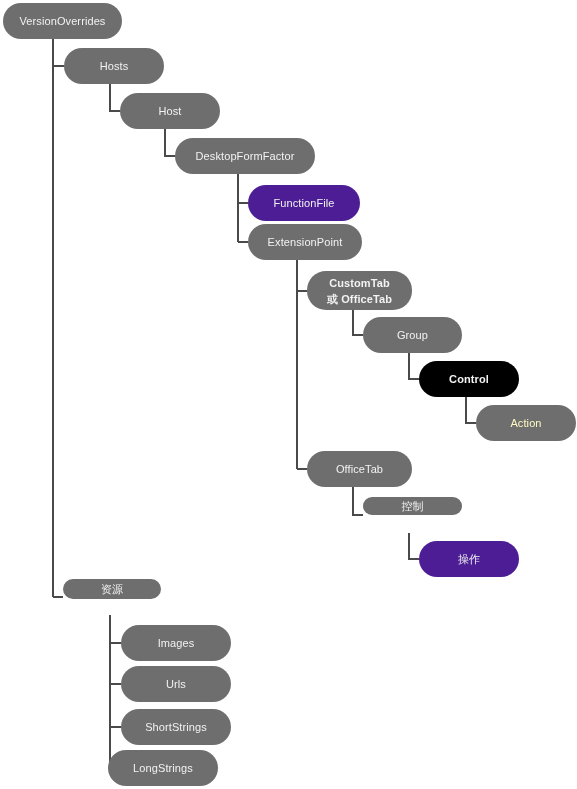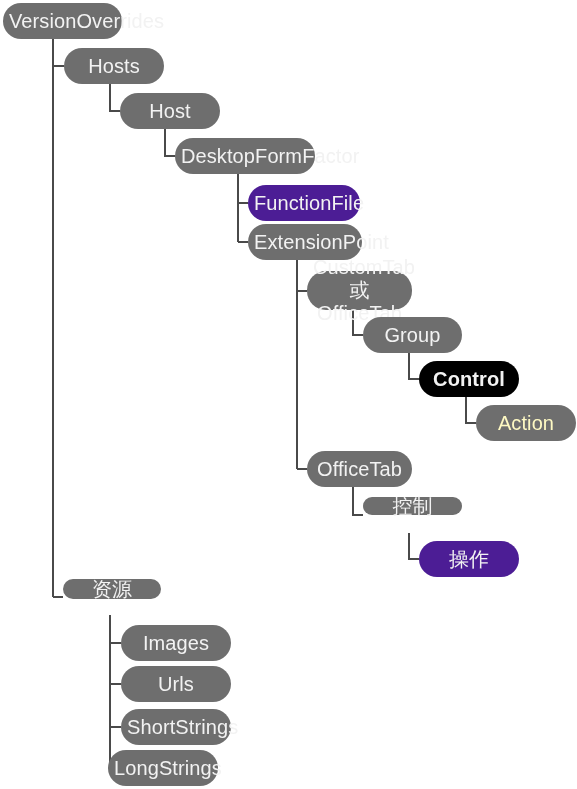--- a/index.html
+++ b/index.html
@@ -28,31 +28,32 @@
   .node {
     position: absolute;
     box-sizing: border-box;
     background: #6e6e6e;
     color: #f2f2f2;
     border-radius: 18px;
     display: flex;
     align-items: center;
     justify-content: center;
     text-align: center;
-    font-size: 20px;
+    font-size: 11px;
     line-height: 17px;
     font-weight: 400;
     letter-spacing: 0.1px;
     white-space: pre-line;
     padding: 0 6px;
     -webkit-font-smoothing: antialiased;
   }
   .node.two-line {
     border-radius: 19px;
-    line-height: 23px;
+    line-height: 16px;
+    font-weight: bold;
   }
   .node-label {
     display: block;
     width: 100%;
     white-space: pre-line;
   }
 </style>
 </head>
 <body>
 

